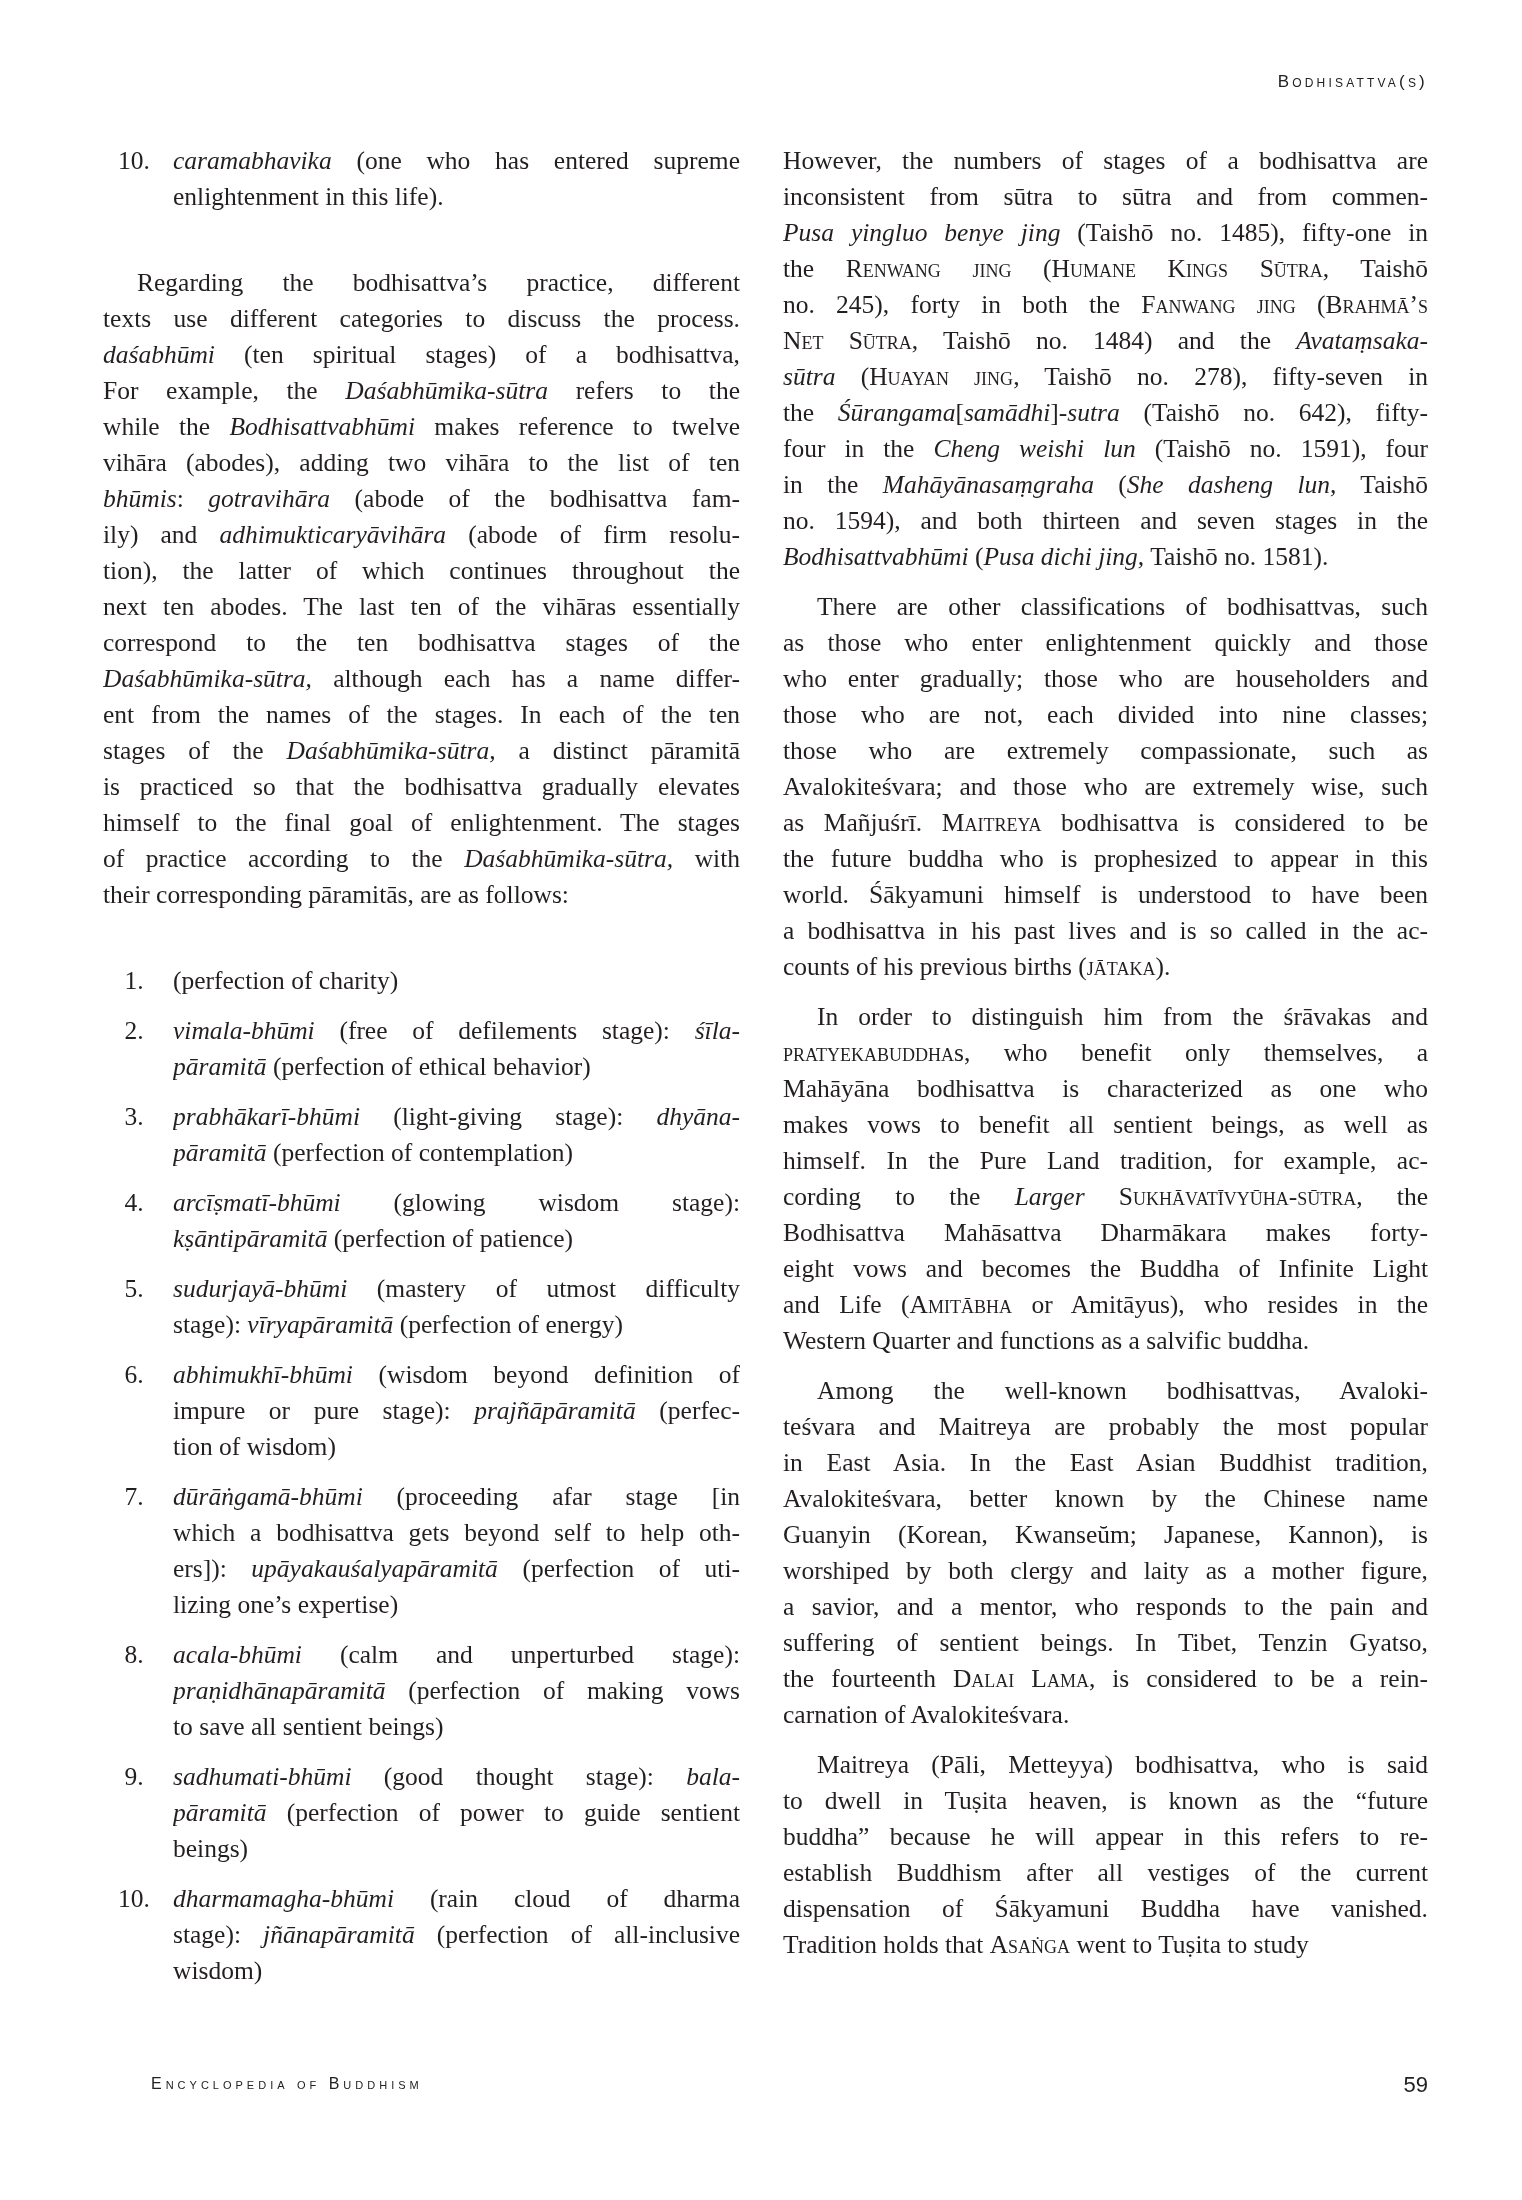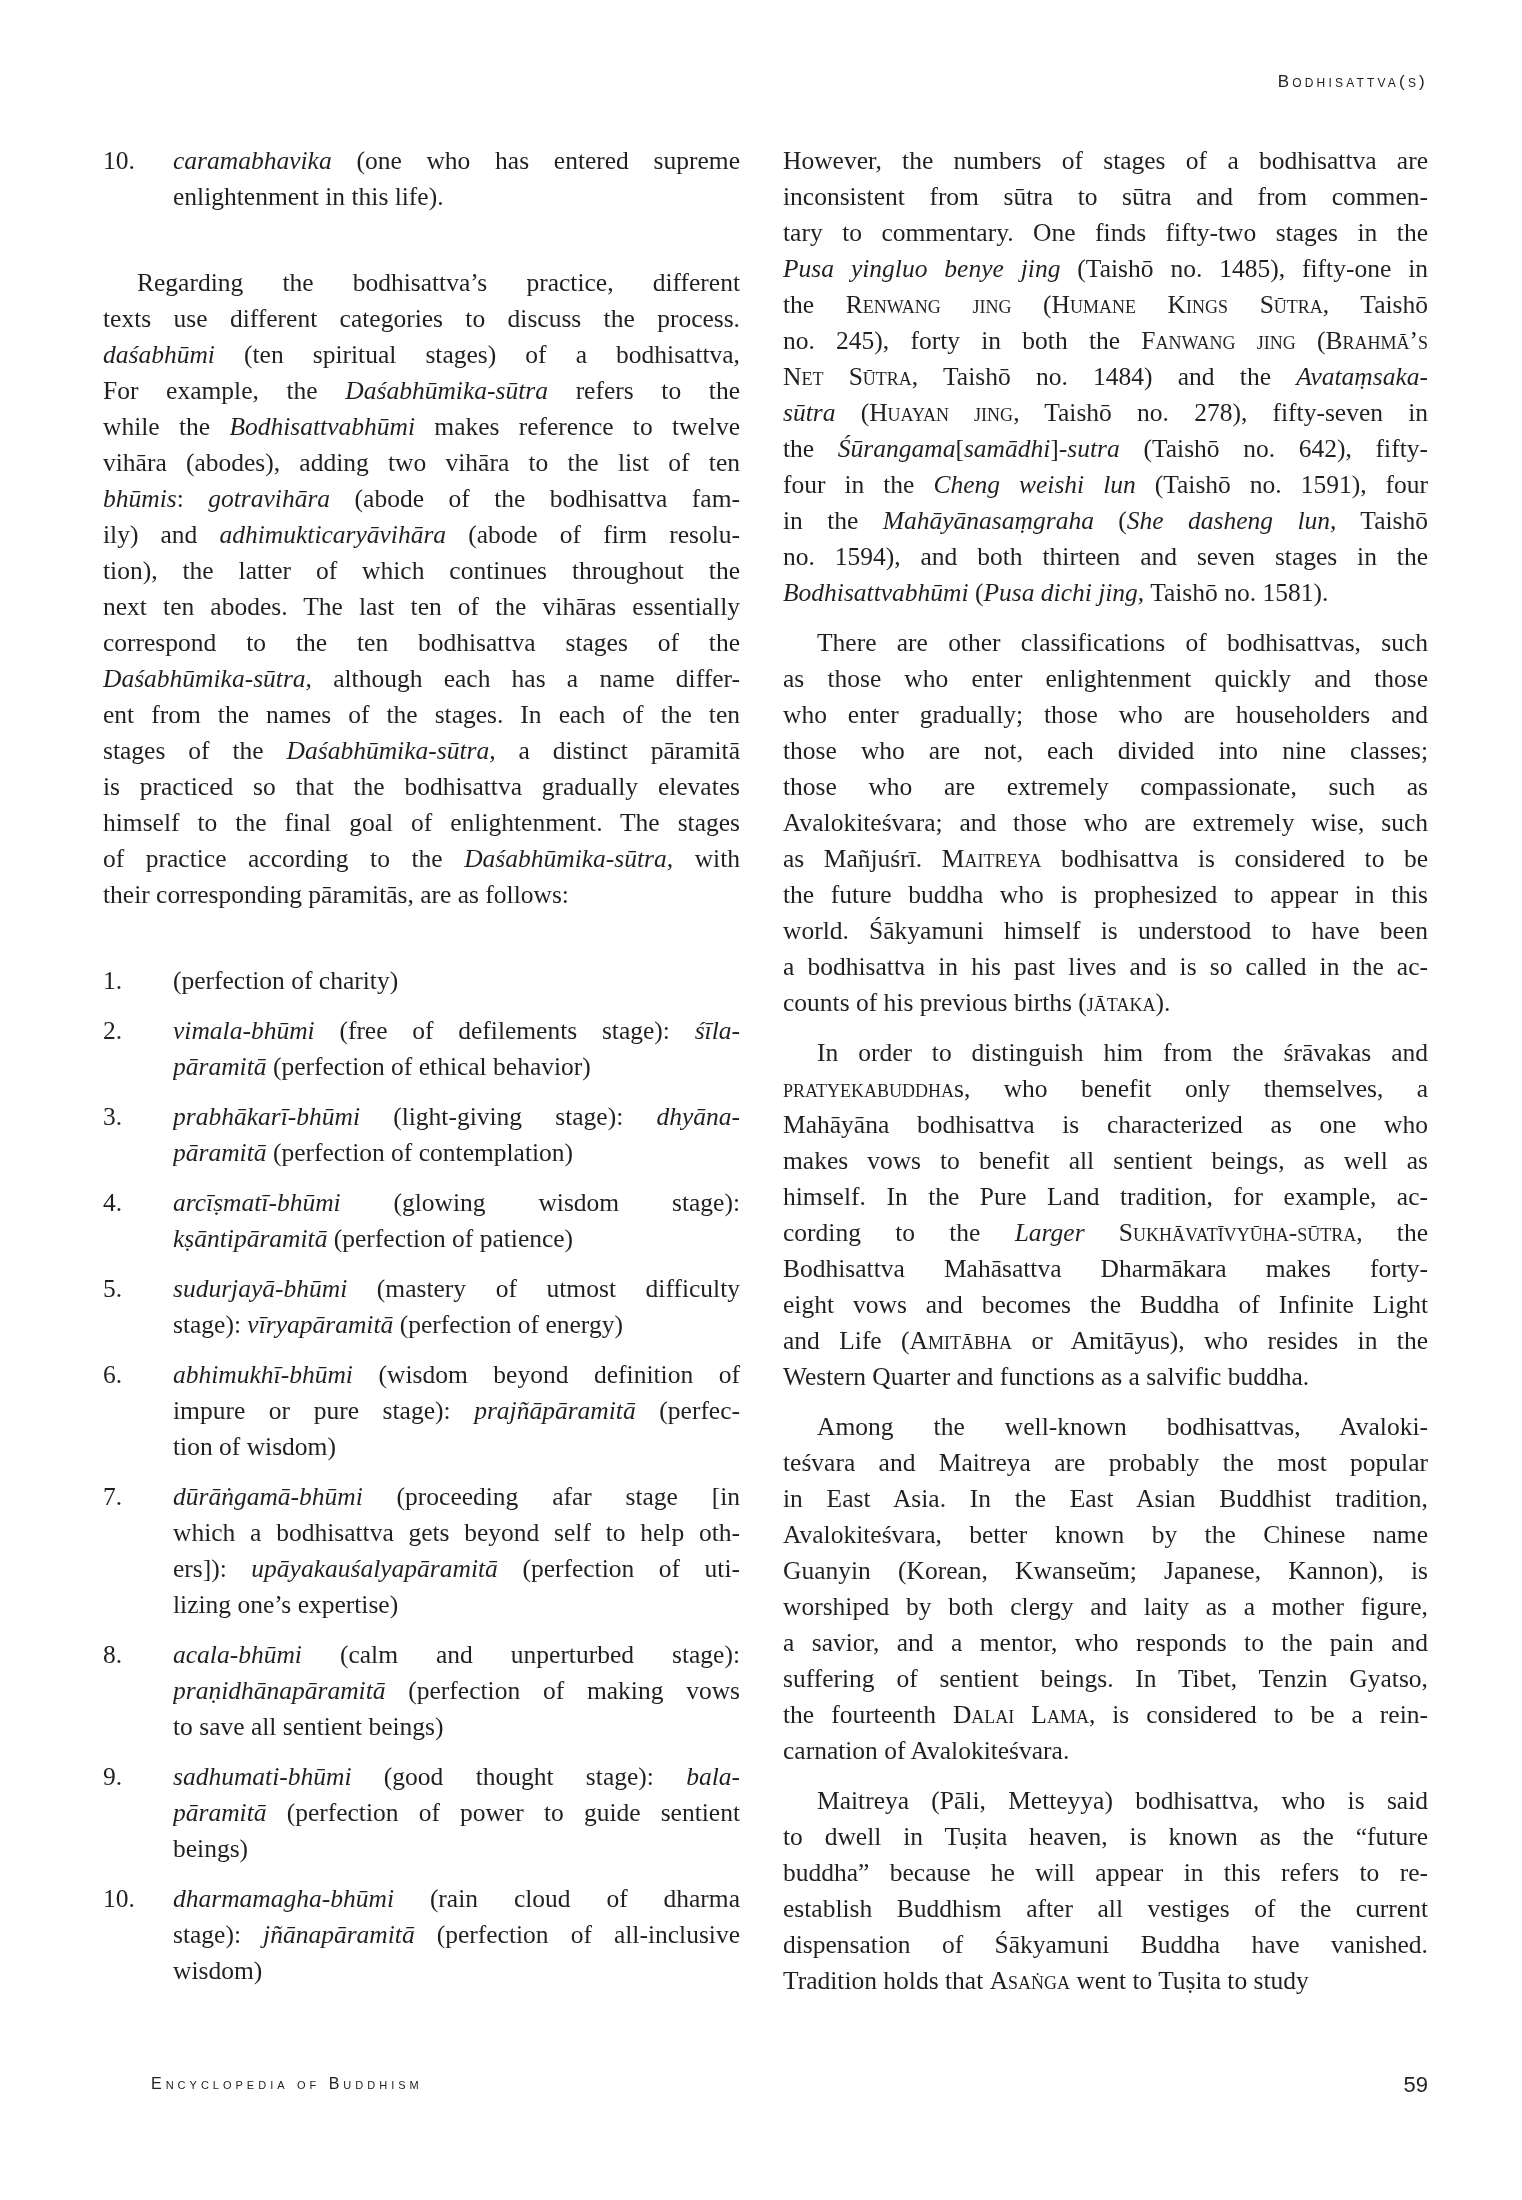--- a/index.html
+++ b/index.html
@@ -10,21 +10,21 @@
   .col { position: absolute; top: 143px; font-size: 25.5px; }
   .col-left { left: 103px; width: 637px; }
   .col-right { left: 783px; width: 645px; }
   .line { display: block; height: 36px; line-height: 36px; white-space: nowrap;
           text-align: justify; text-align-last: justify; overflow: hidden; }
   .line.last { text-align-last: left; }
   .gap { height: 14px; }
   .gap-big { height: 50px; }
   .indent { padding-left: 34px; }
   .list-item { position: relative; padding-left: 70px; }
-  .list-num { position: absolute; left: 0; width: 62px; text-align: left; height:36px; line-height:36px; }
+  .list-num { position: absolute; left: 0; width: 62px; text-align: center; height:36px; line-height:36px; }
   .para { display: block; }
   em, i { font-style: italic; }
   .sc { font-variant: small-caps; }
   .footer { position: absolute; top: 2075px; left: 103px; font-size: 16px; letter-spacing: 4px;
             font-family: "Liberation Sans", "DejaVu Sans", sans-serif; color:#222;margin-left:48px; }
   .page-num { position: absolute; top: 2072px; right: 94px; font-size: 22px;
               font-family: "Liberation Sans", "DejaVu Sans", sans-serif; color:#222; }
 </style>
 </head>
 <body>
@@ -123,21 +123,20 @@
       <span class="list-num">10.</span>
       <span class="line"><i>dharmamagha-bhūmi</i> (rain cloud of dharma</span>
       <span class="line">stage): <i>jñānapāramitā</i> (perfection of all-inclusive</span>
       <span class="line last">wisdom)</span>
     </div>
   </div>
 <div class="col col-right" id="rightcol">
     <div class="para">
       <span class="line">However, the numbers of stages of a bodhisattva are</span>
       <span class="line">inconsistent from sūtra to sūtra and from commen-</span>
-      <span class="line">tary to commentary. One finds fifty-two stages in the</span>
       <span class="line"><i>Pusa yingluo benye jing</i> (Taishō no. 1485), fifty-one in</span>
       <span class="line">the <span class="sc">Renwang jing</span> (<span class="sc">Humane Kings Sūtra</span>, Taishō</span>
       <span class="line">no. 245), forty in both the <span class="sc">Fanwang jing</span> (<span class="sc">Brahmā’s</span></span>
       <span class="line"><span class="sc">Net Sūtra</span>, Taishō no. 1484) and the <i>Avataṃsaka-</i></span>
       <span class="line"><i>sūtra</i> (<span class="sc">Huayan jing</span>, Taishō no. 278), fifty-seven in</span>
       <span class="line">the <i>Śūrangama</i>[<i>samādhi</i>]<i>-sutra</i> (Taishō no. 642), fifty-</span>
       <span class="line">four in the <i>Cheng weishi lun</i> (Taishō no. 1591), four</span>
       <span class="line">in the <i>Mahāyānasaṃgraha</i> (<i>She dasheng lun,</i> Taishō</span>
       <span class="line">no. 1594), and both thirteen and seven stages in the</span>
       <span class="line last"><i>Bodhisattvabhūmi</i> (<i>Pusa dichi jing,</i> Taishō no. 1581).</span>

